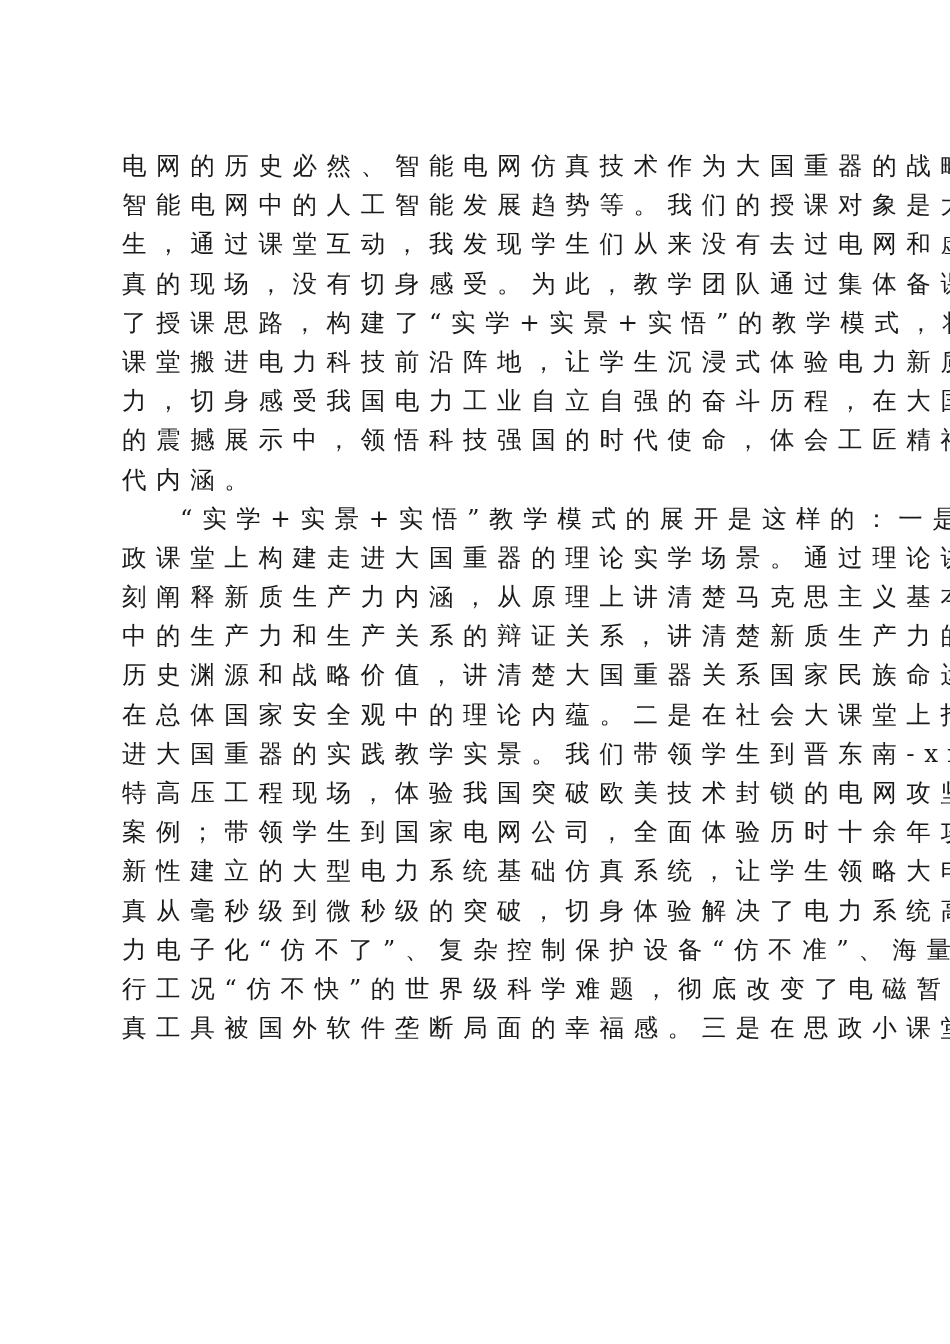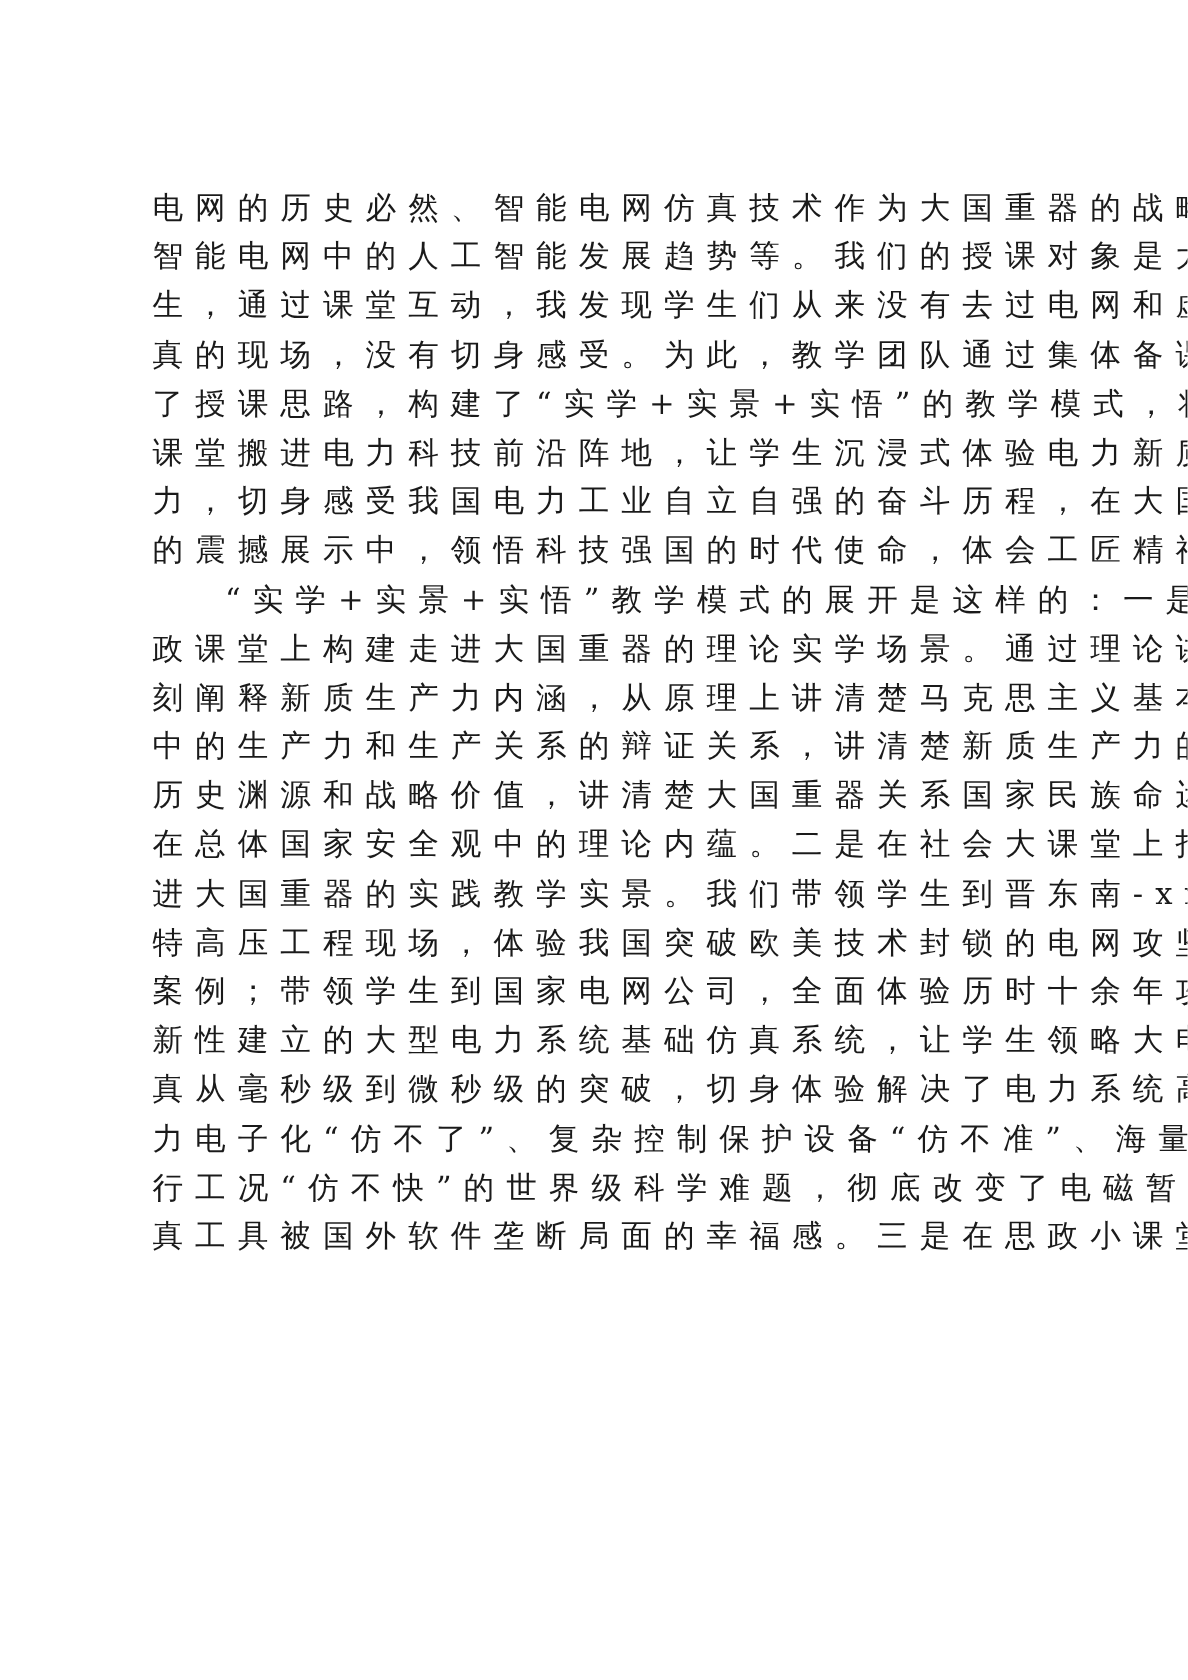--- a/index.html
+++ b/index.html
@@ -48,20 +48,21 @@
 
     <div>
       <div class="line">电网的历史必然、智能电网仿真技术作为大国重器的战略意义、</div>
       <div class="line">智能电网中的人工智能发展趋势等。我们的授课对象是大一新</div>
       <div class="line">生，通过课堂互动，我发现学生们从来没有去过电网和虚拟仿</div>
       <div class="line">真的现场，没有切身感受。为此，教学团队通过集体备课调整</div>
       <div class="line">了授课思路，构建了“实学+实景+实悟”的教学模式，将思政</div>
       <div class="line">课堂搬进电力科技前沿阵地，让学生沉浸式体验电力新质生产</div>
       <div class="line">力，切身感受我国电力工业自立自强的奋斗历程，在大国重器</div>
       <div class="line">的震撼展示中，领悟科技强国的时代使命，体会工匠精神的时</div>
+      <div class="line">代内涵。</div>
     </div>
 
     <div>
       <div class="line indent">“实学+实景+实悟”教学模式的展开是这样的：一是在思</div>
       <div class="line">政课堂上构建走进大国重器的理论实学场景。通过理论讲授深</div>
       <div class="line">刻阐释新质生产力内涵，从原理上讲清楚马克思主义基本原理</div>
       <div class="line">中的生产力和生产关系的辩证关系，讲清楚新质生产力的内涵、</div>
       <div class="line">历史渊源和战略价值，讲清楚大国重器关系国家民族命运及其</div>
       <div class="line">在总体国家安全观中的理论内蕴。二是在社会大课堂上打造走</div>
       <div class="line">进大国重器的实践教学实景。我们带领学生到晋东南-xxxxxxkV</div>

